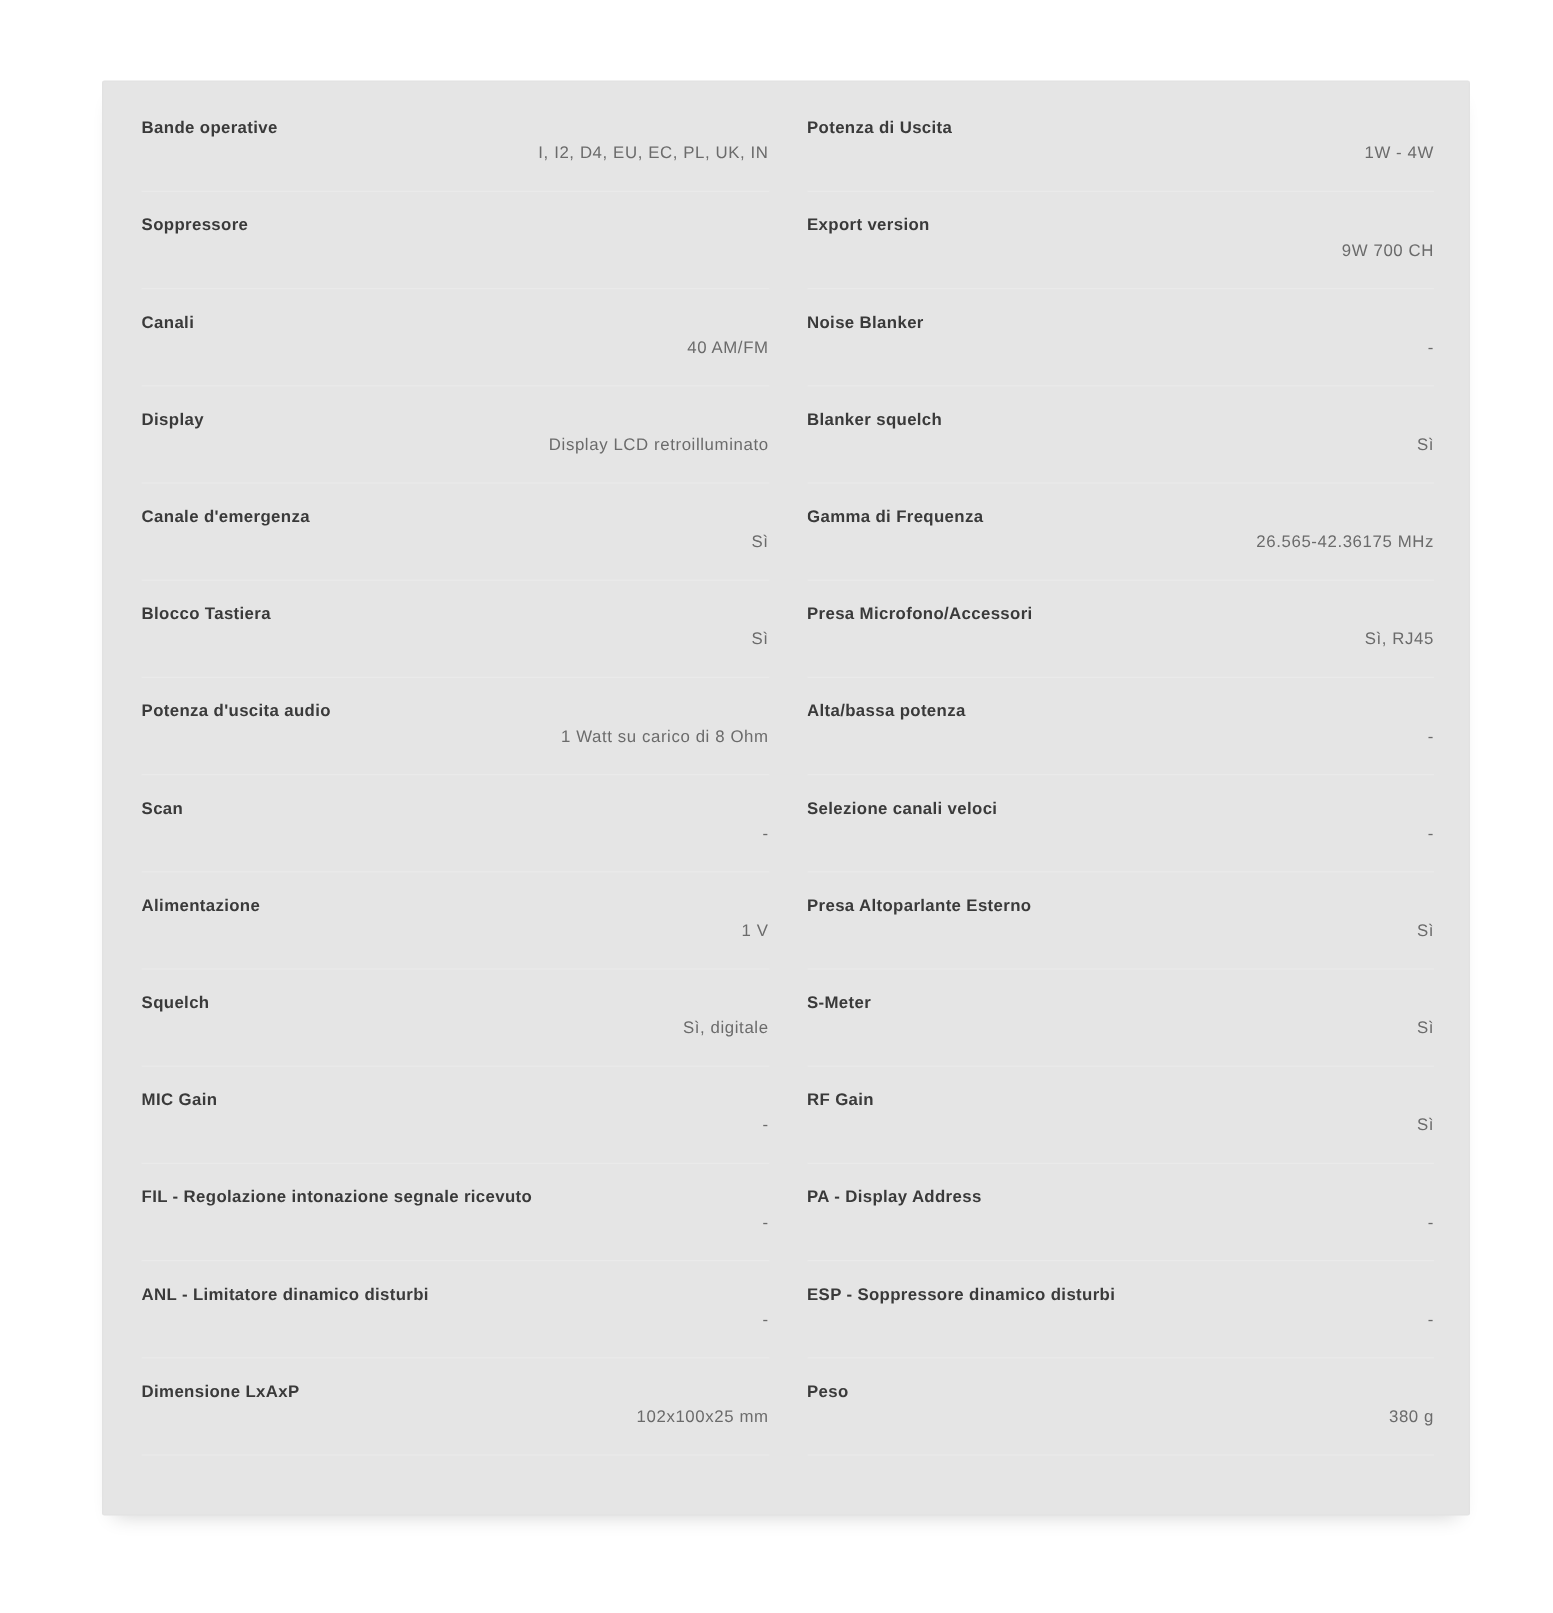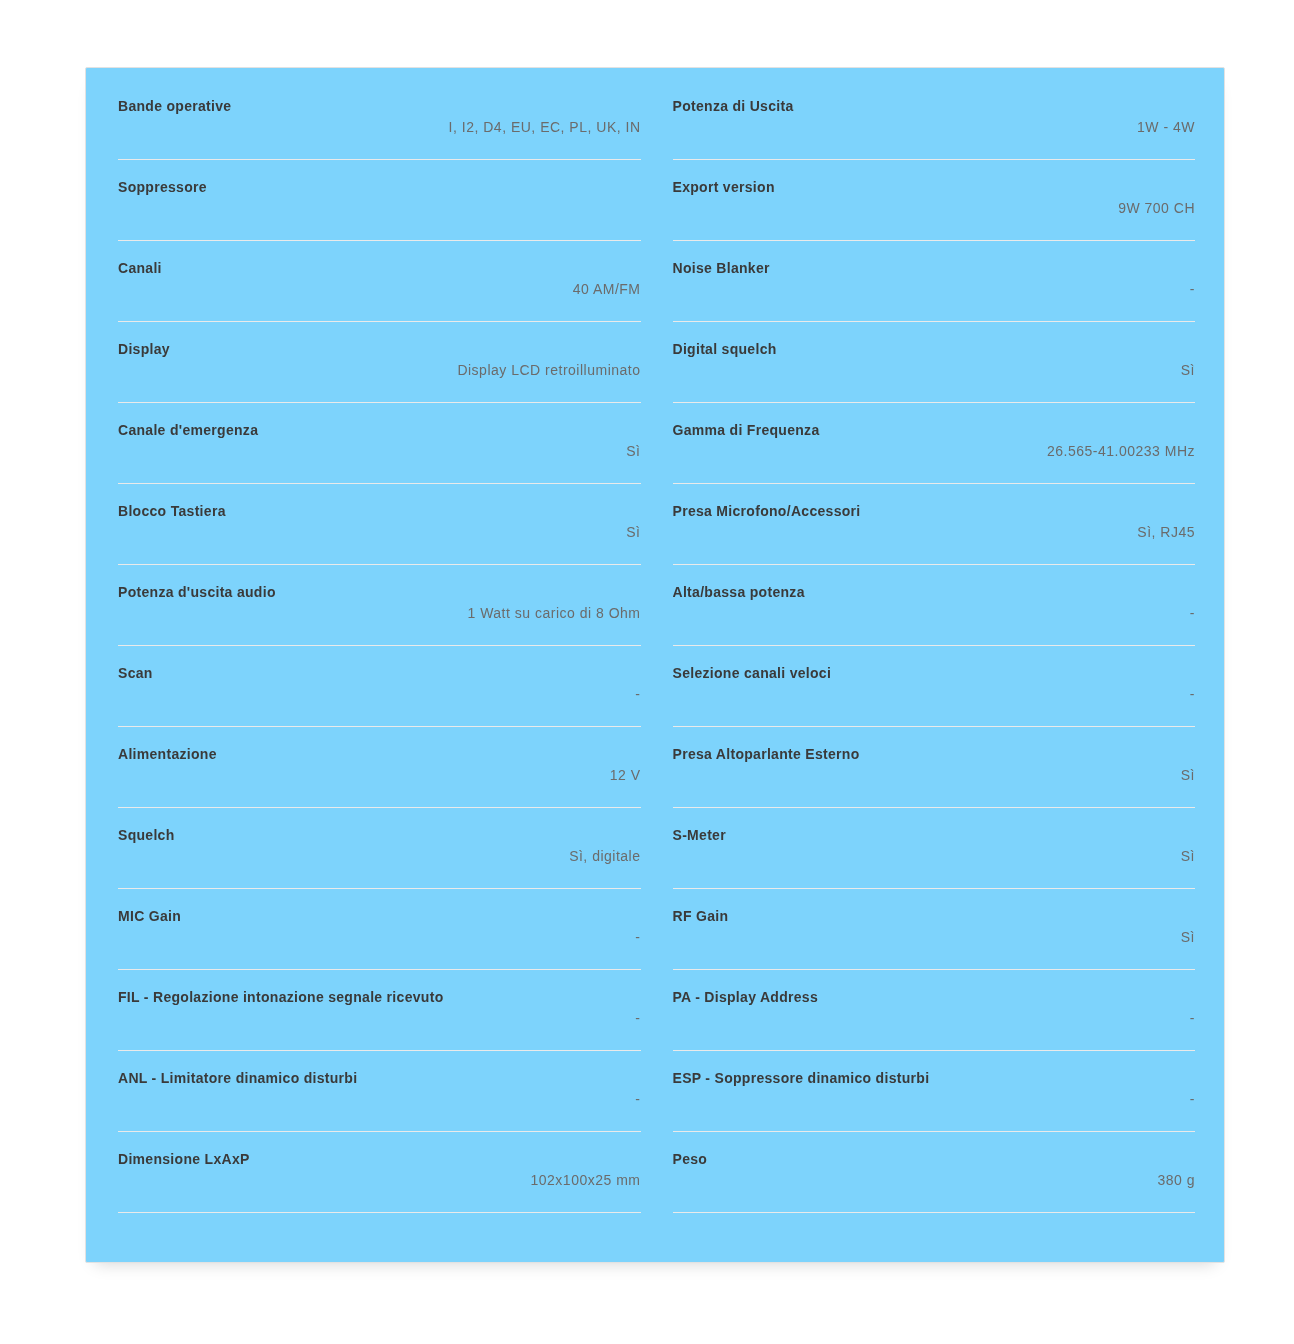--- a/index.html
+++ b/index.html
@@ -9,21 +9,21 @@
     background: #ffffff;
     font-family: "Liberation Sans", sans-serif;
   }
   .page { position: relative; width: 1294px; height: 1344px; background: #ffffff; }
   .spec-card {
     position: absolute;
     left: 85px;
     top: 67px;
     width: 1140px;
     height: 1196px;
-    background: #7dd3fc;
+    background: #e5e5e5;
     border: 1px solid #e2e2e2;
     border-radius: 2px;
     box-shadow: 0 10px 16px -10px rgba(0,0,0,0.18);
     padding: 11px 29px 0 32px;
     overflow: hidden;
   }
   .spec-grid {
     display: grid;
     grid-template-columns: 1fr 1fr;
     column-gap: 32px;
@@ -86,21 +86,21 @@
         <div class="spec-item">
           <div class="spec-label">Potenza d'uscita audio</div>
           <div class="spec-value">1 Watt su carico di 8 Ohm</div>
         </div>
         <div class="spec-item">
           <div class="spec-label">Scan</div>
           <div class="spec-value">-</div>
         </div>
         <div class="spec-item">
           <div class="spec-label">Alimentazione</div>
-          <div class="spec-value">12 V</div>
+          <div class="spec-value">1 V</div>
         </div>
         <div class="spec-item">
           <div class="spec-label">Squelch</div>
           <div class="spec-value">Sì, digitale</div>
         </div>
         <div class="spec-item">
           <div class="spec-label">MIC Gain</div>
           <div class="spec-value">-</div>
         </div>
         <div class="spec-item">
@@ -124,26 +124,26 @@
         </div>
         <div class="spec-item">
           <div class="spec-label">Export version</div>
           <div class="spec-value">9W 700 CH</div>
         </div>
         <div class="spec-item">
           <div class="spec-label">Noise Blanker</div>
           <div class="spec-value">-</div>
         </div>
         <div class="spec-item">
-          <div class="spec-label">Digital squelch</div>
+          <div class="spec-label">Blanker squelch</div>
           <div class="spec-value">Sì</div>
         </div>
         <div class="spec-item">
           <div class="spec-label">Gamma di Frequenza</div>
-          <div class="spec-value">26.565-41.00233 MHz</div>
+          <div class="spec-value">26.565-42.36175 MHz</div>
         </div>
         <div class="spec-item">
           <div class="spec-label">Presa Microfono/Accessori</div>
           <div class="spec-value">Sì, RJ45</div>
         </div>
         <div class="spec-item">
           <div class="spec-label">Alta/bassa potenza</div>
           <div class="spec-value">-</div>
         </div>
         <div class="spec-item">

